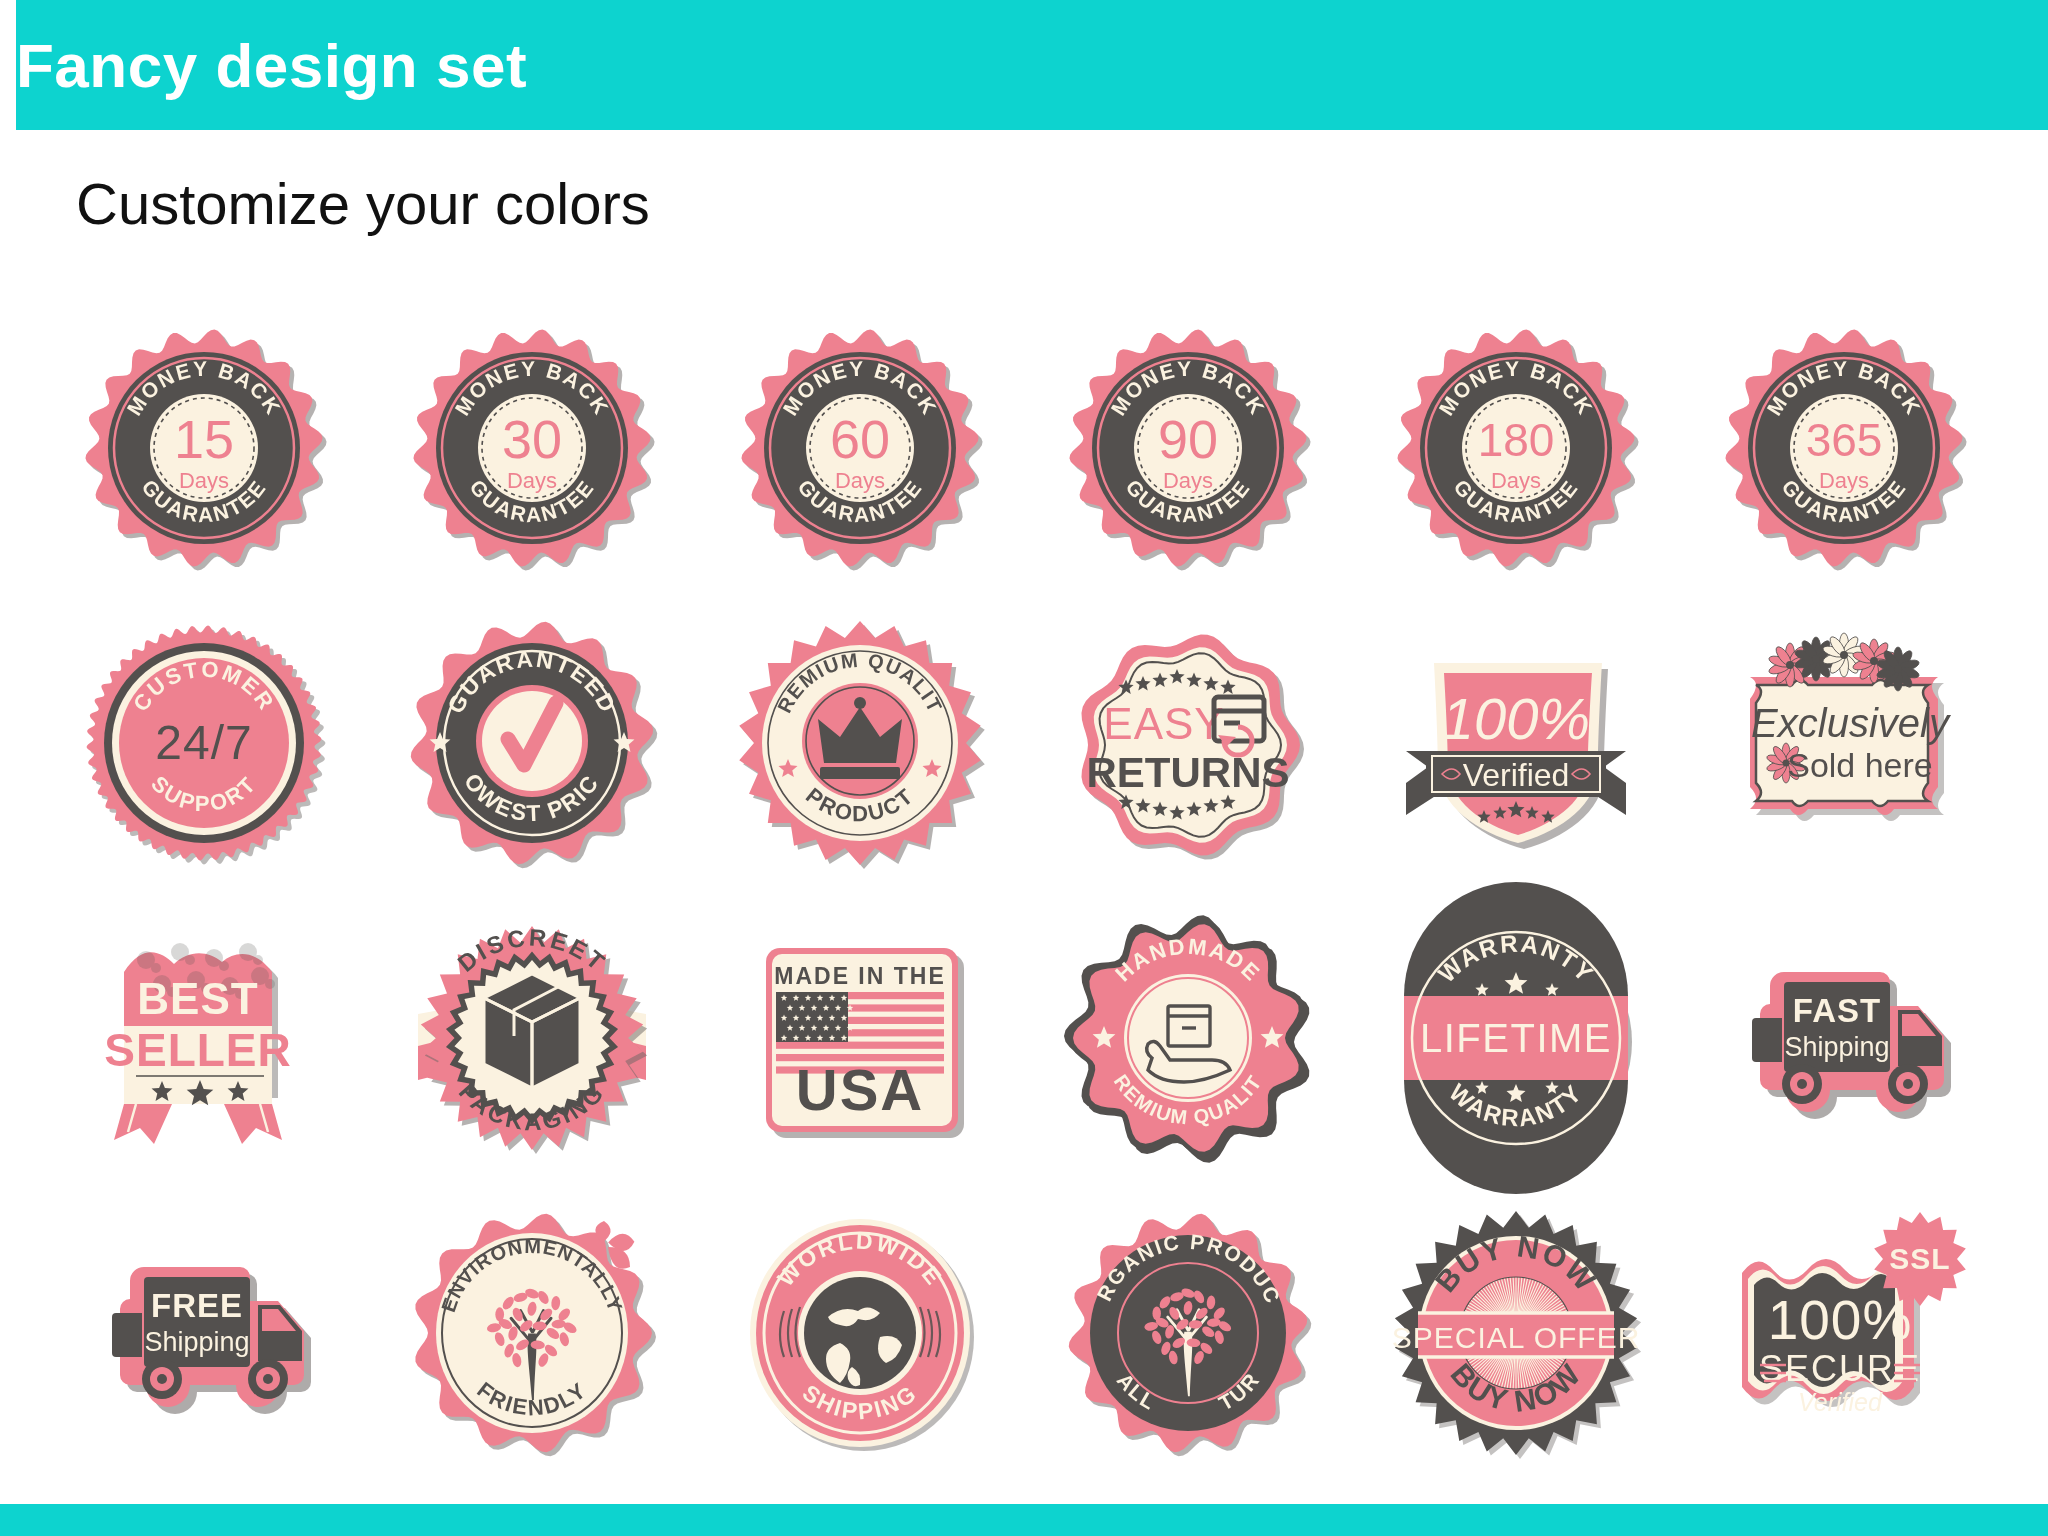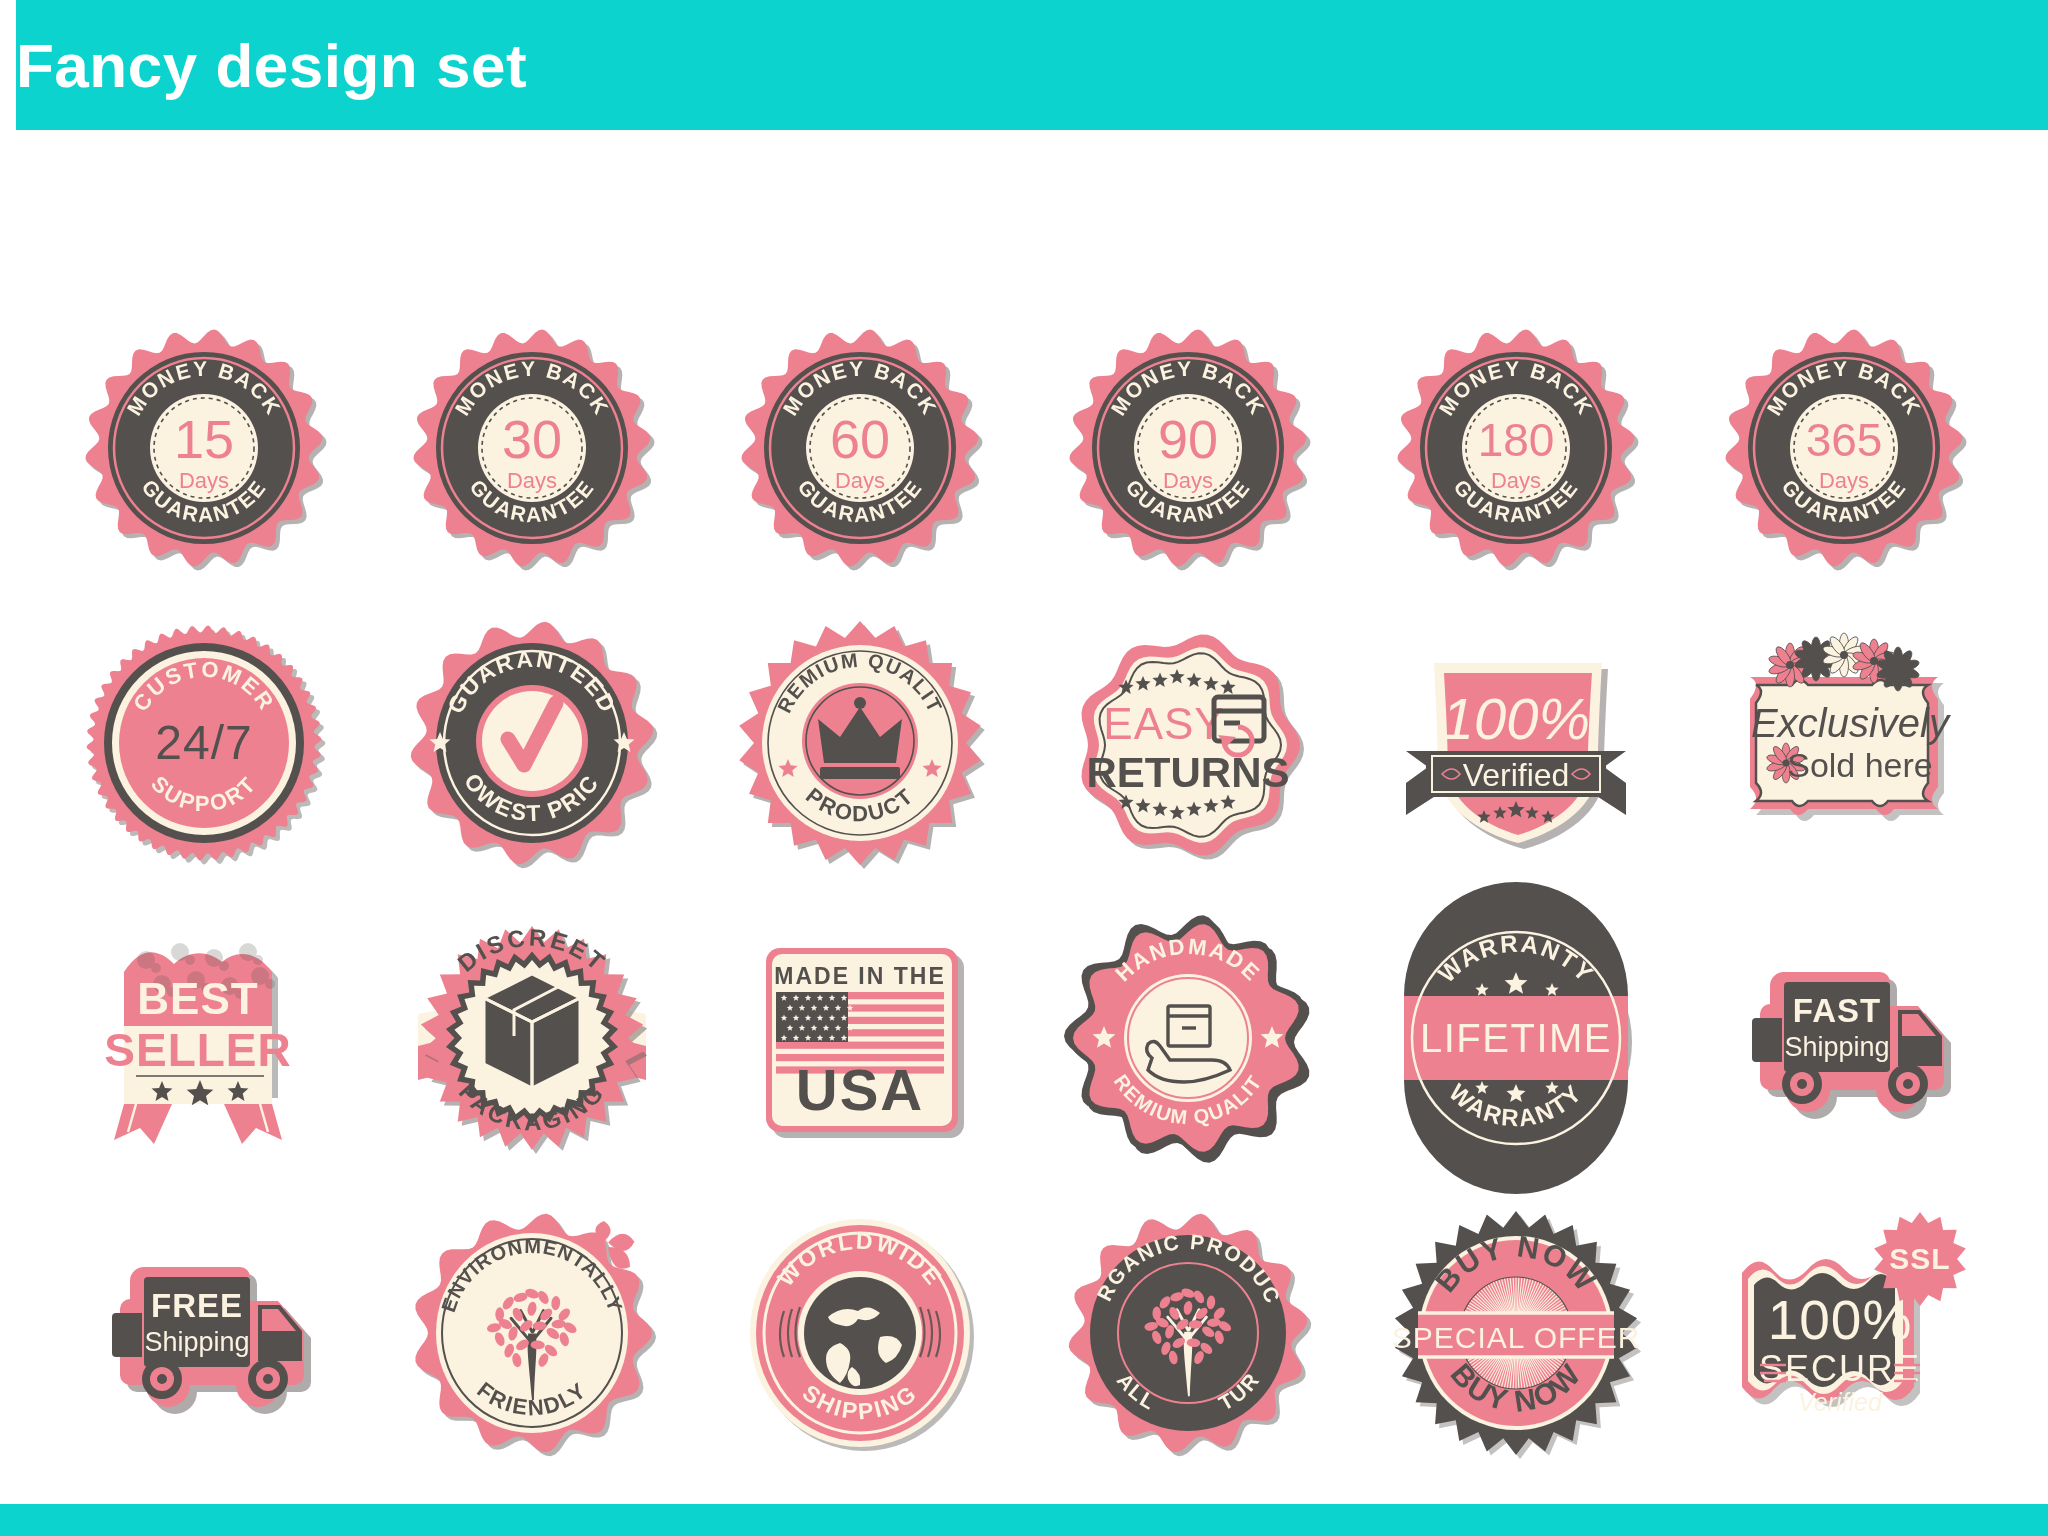--- a/index.html
+++ b/index.html
@@ -52,20 +52,21 @@
 </style>
 </head>
 <body>
 
 <div class="page">
 
   <div class="topbar">
     <div class="topbar-title">Fancy design set</div>
   </div>
 
+  <div class="subtitle">Customize your colors</div>
 
   <div class="grid" id="badge-grid">
       <div class="cell">
         <div class="badge">
           <svg viewBox="0 0 240 240">
     <path d="M124.00,12.00L127.36,8.55L130.86,6.14L134.37,5.45L137.71,6.74L140.74,9.72L143.45,13.70L145.94,17.74L148.43,20.92L151.18,22.58L154.38,22.51L158.13,21.01L162.31,18.75L166.64,16.66L170.76,15.59L174.29,16.15L176.99,18.50L178.82,22.34L180.00,27.01L180.96,31.65L182.21,35.49L184.23,37.99L187.26,39.02L191.30,38.89L195.99,38.20L200.78,37.72L205.02,38.12L208.15,39.85L209.88,42.98L210.28,47.22L209.80,52.01L209.11,56.70L208.98,60.74L210.01,63.77L212.51,65.79L216.35,67.04L220.99,68.00L225.66,69.18L229.50,71.01L231.85,73.71L232.41,77.24L231.34,81.36L229.25,85.69L226.99,89.87L225.49,93.62L225.42,96.82L227.08,99.57L230.26,102.06L234.30,104.55L238.28,107.26L241.26,110.29L242.55,113.63L241.86,117.14L239.45,120.64L236.00,124.00L232.45,127.16L229.76,130.16L228.60,133.15L229.22,136.30L231.35,139.73L234.30,143.45L237.11,147.36L238.88,151.23L238.95,154.80L237.10,157.86L233.64,160.33L229.25,162.31L224.83,164.06L221.27,165.96L219.16,168.37L218.67,171.54L219.50,175.49L220.99,180.00L222.30,184.63L222.64,188.88L221.48,192.26L218.70,194.50L214.60,195.64L209.80,195.99L205.05,196.13L201.06,196.70L198.25,198.25L196.70,201.06L196.13,205.05L195.99,209.80L195.64,214.60L194.50,218.70L192.26,221.48L188.88,222.64L184.63,222.30L180.00,220.99L175.49,219.50L171.54,218.67L168.37,219.16L165.96,221.27L164.06,224.83L162.31,229.25L160.33,233.64L157.86,237.10L154.80,238.95L151.23,238.88L147.36,237.11L143.45,234.30L139.73,231.35L136.30,229.22L133.15,228.60L130.16,229.76L127.16,232.45L124.00,236.00L120.64,239.45L117.14,241.86L113.63,242.55L110.29,241.26L107.26,238.28L104.55,234.30L102.06,230.26L99.57,227.08L96.82,225.42L93.62,225.49L89.87,226.99L85.69,229.25L81.36,231.34L77.24,232.41L73.71,231.85L71.01,229.50L69.18,225.66L68.00,220.99L67.04,216.35L65.79,212.51L63.77,210.01L60.74,208.98L56.70,209.11L52.01,209.80L47.22,210.28L42.98,209.88L39.85,208.15L38.12,205.02L37.72,200.78L38.20,195.99L38.89,191.30L39.02,187.26L37.99,184.23L35.49,182.21L31.65,180.96L27.01,180.00L22.34,178.82L18.50,176.99L16.15,174.29L15.59,170.76L16.66,166.64L18.75,162.31L21.01,158.13L22.51,154.38L22.58,151.18L20.92,148.43L17.74,145.94L13.70,143.45L9.72,140.74L6.74,137.71L5.45,134.37L6.14,130.86L8.55,127.36L12.00,124.00L15.55,120.84L18.24,117.84L19.40,114.85L18.78,111.70L16.65,108.27L13.70,104.55L10.89,100.64L9.12,96.77L9.05,93.20L10.90,90.14L14.36,87.67L18.75,85.69L23.17,83.94L26.73,82.04L28.84,79.63L29.33,76.46L28.50,72.51L27.01,68.00L25.70,63.37L25.36,59.12L26.52,55.74L29.30,53.50L33.40,52.36L38.20,52.01L42.95,51.87L46.94,51.30L49.75,49.75L51.30,46.94L51.87,42.95L52.01,38.20L52.36,33.40L53.50,29.30L55.74,26.52L59.12,25.36L63.37,25.70L68.00,27.01L72.51,28.50L76.46,29.33L79.63,28.84L82.04,26.73L83.94,23.17L85.69,18.75L87.67,14.36L90.14,10.90L93.20,9.05L96.77,9.12L100.64,10.89L104.55,13.70L108.27,16.65L111.70,18.78L114.85,19.40L117.84,18.24L120.84,15.55L124.00,12.00Z" fill="#6b6664" opacity=".5"></path>
     <path d="M120.00,8.00L123.36,4.55L126.86,2.14L130.37,1.45L133.71,2.74L136.74,5.72L139.45,9.70L141.94,13.74L144.43,16.92L147.18,18.58L150.38,18.51L154.13,17.01L158.31,14.75L162.64,12.66L166.76,11.59L170.29,12.15L172.99,14.50L174.82,18.34L176.00,23.01L176.96,27.65L178.21,31.49L180.23,33.99L183.26,35.02L187.30,34.89L191.99,34.20L196.78,33.72L201.02,34.12L204.15,35.85L205.88,38.98L206.28,43.22L205.80,48.01L205.11,52.70L204.98,56.74L206.01,59.77L208.51,61.79L212.35,63.04L216.99,64.00L221.66,65.18L225.50,67.01L227.85,69.71L228.41,73.24L227.34,77.36L225.25,81.69L222.99,85.87L221.49,89.62L221.42,92.82L223.08,95.57L226.26,98.06L230.30,100.55L234.28,103.26L237.26,106.29L238.55,109.63L237.86,113.14L235.45,116.64L232.00,120.00L228.45,123.16L225.76,126.16L224.60,129.15L225.22,132.30L227.35,135.73L230.30,139.45L233.11,143.36L234.88,147.23L234.95,150.80L233.10,153.86L229.64,156.33L225.25,158.31L220.83,160.06L217.27,161.96L215.16,164.37L214.67,167.54L215.50,171.49L216.99,176.00L218.30,180.63L218.64,184.88L217.48,188.26L214.70,190.50L210.60,191.64L205.80,191.99L201.05,192.13L197.06,192.70L194.25,194.25L192.70,197.06L192.13,201.05L191.99,205.80L191.64,210.60L190.50,214.70L188.26,217.48L184.88,218.64L180.63,218.30L176.00,216.99L171.49,215.50L167.54,214.67L164.37,215.16L161.96,217.27L160.06,220.83L158.31,225.25L156.33,229.64L153.86,233.10L150.80,234.95L147.23,234.88L143.36,233.11L139.45,230.30L135.73,227.35L132.30,225.22L129.15,224.60L126.16,225.76L123.16,228.45L120.00,232.00L116.64,235.45L113.14,237.86L109.63,238.55L106.29,237.26L103.26,234.28L100.55,230.30L98.06,226.26L95.57,223.08L92.82,221.42L89.62,221.49L85.87,222.99L81.69,225.25L77.36,227.34L73.24,228.41L69.71,227.85L67.01,225.50L65.18,221.66L64.00,216.99L63.04,212.35L61.79,208.51L59.77,206.01L56.74,204.98L52.70,205.11L48.01,205.80L43.22,206.28L38.98,205.88L35.85,204.15L34.12,201.02L33.72,196.78L34.20,191.99L34.89,187.30L35.02,183.26L33.99,180.23L31.49,178.21L27.65,176.96L23.01,176.00L18.34,174.82L14.50,172.99L12.15,170.29L11.59,166.76L12.66,162.64L14.75,158.31L17.01,154.13L18.51,150.38L18.58,147.18L16.92,144.43L13.74,141.94L9.70,139.45L5.72,136.74L2.74,133.71L1.45,130.37L2.14,126.86L4.55,123.36L8.00,120.00L11.55,116.84L14.24,113.84L15.40,110.85L14.78,107.70L12.65,104.27L9.70,100.55L6.89,96.64L5.12,92.77L5.05,89.20L6.90,86.14L10.36,83.67L14.75,81.69L19.17,79.94L22.73,78.04L24.84,75.63L25.33,72.46L24.50,68.51L23.01,64.00L21.70,59.37L21.36,55.12L22.52,51.74L25.30,49.50L29.40,48.36L34.20,48.01L38.95,47.87L42.94,47.30L45.75,45.75L47.30,42.94L47.87,38.95L48.01,34.20L48.36,29.40L49.50,25.30L51.74,22.52L55.12,21.36L59.37,21.70L64.00,23.01L68.51,24.50L72.46,25.33L75.63,24.84L78.04,22.73L79.94,19.17L81.69,14.75L83.67,10.36L86.14,6.90L89.20,5.05L92.77,5.12L96.64,6.89L100.55,9.70L104.27,12.65L107.70,14.78L110.85,15.40L113.84,14.24L116.84,11.55L120.00,8.00Z" fill="#ee8190"></path>
     <circle cx="120" cy="120" r="96" fill="#53504e"></circle>
     <circle cx="120" cy="120" r="90" fill="none" stroke="#ee8190" stroke-width="2.5"></circle>
     <circle cx="120" cy="120" r="54" fill="#fbf2e0"></circle>

